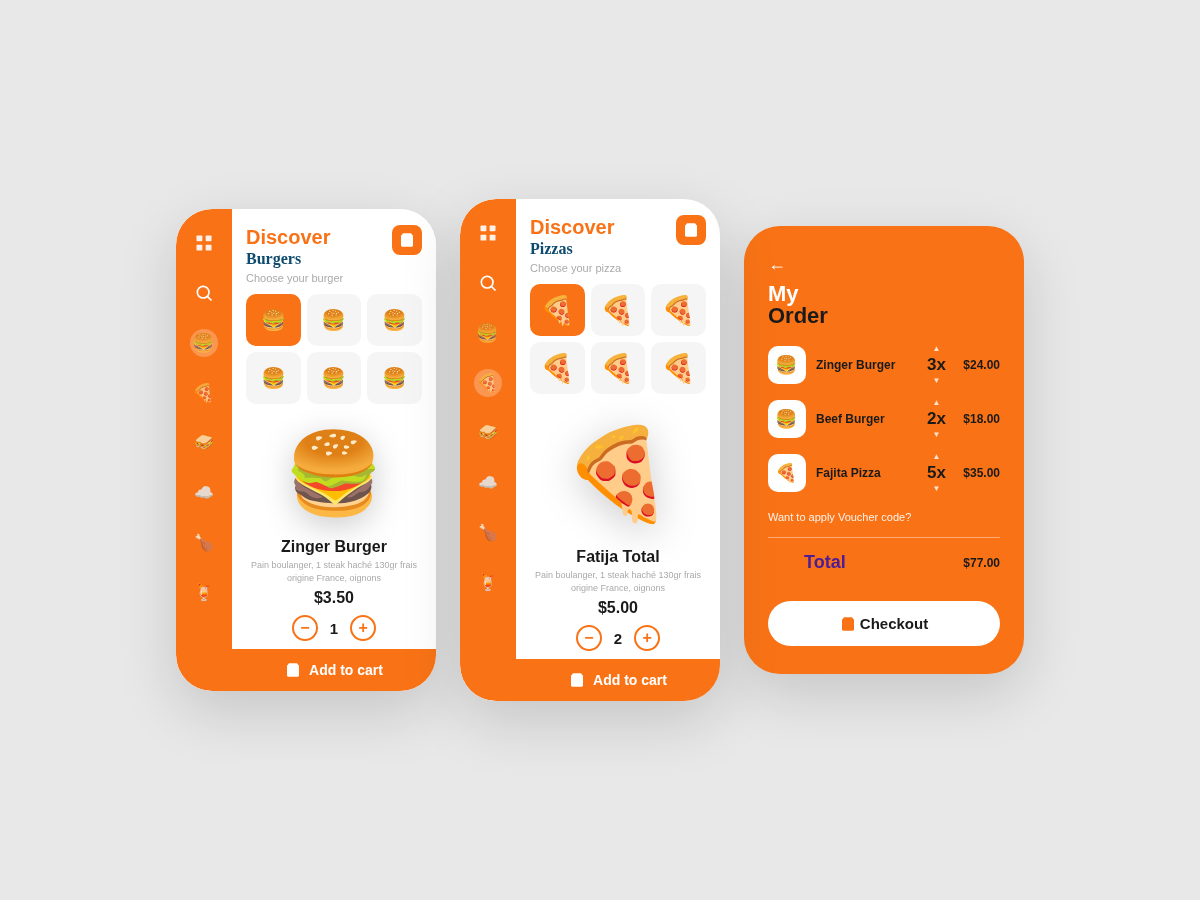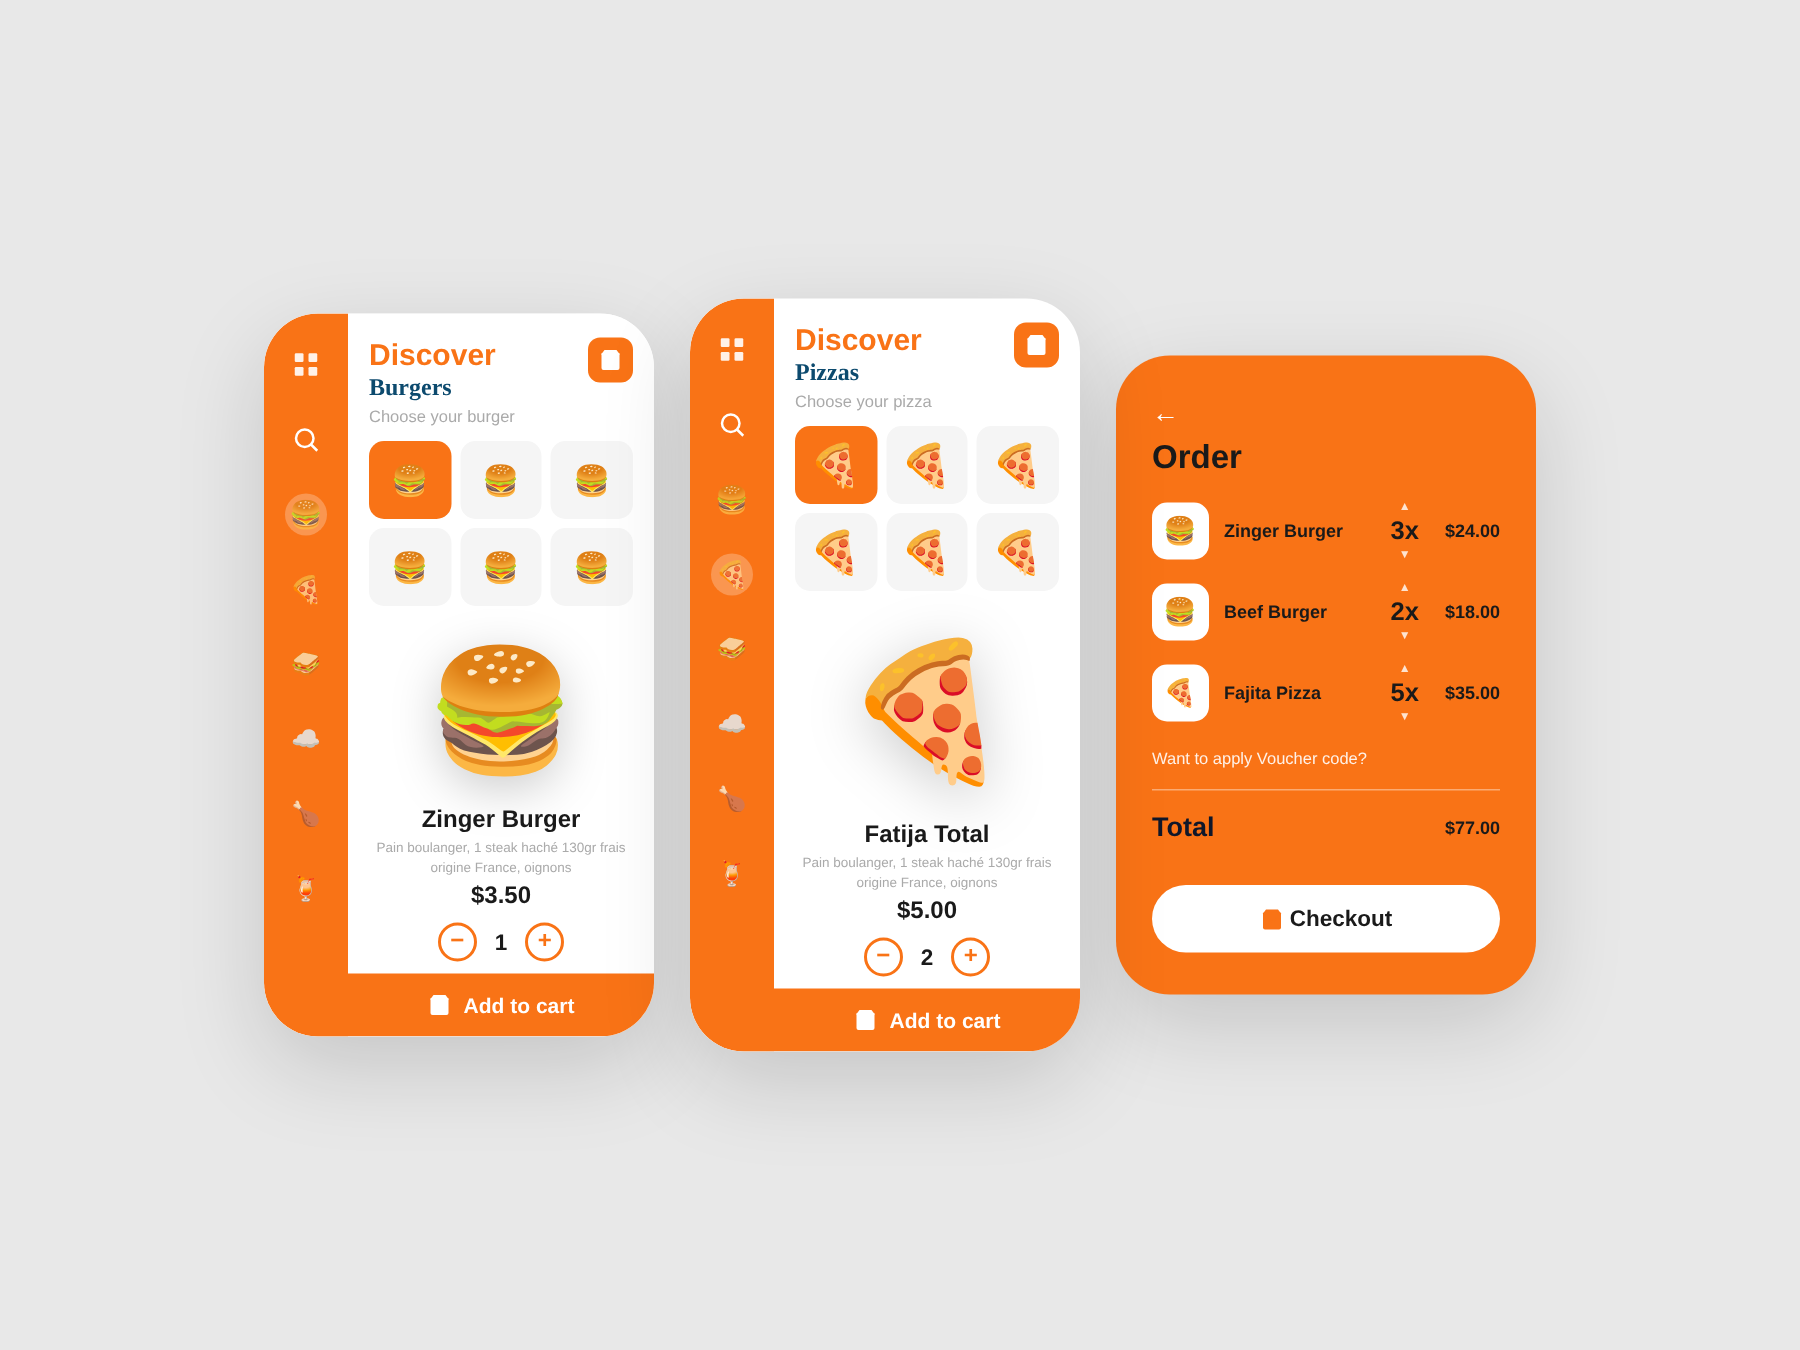--- a/index.html
+++ b/index.html
@@ -323,21 +323,22 @@
 
     .total-row {
       display: flex;
       justify-content: space-between;
       align-items: center;
       margin-top: 14px;
     }
     .total-label {
       font-size: 18px;
       font-weight: 800;
-      color: #0f172a;
+      color: #4c1d95;
+      margin-left: 36px;
     }
     .total-amount {
       font-size: 12px;
       font-weight: 800;
       color: #1a1a1a;
     }
 
     .checkout-btn {
       margin-top: auto;
       padding-top: 28px;
@@ -580,20 +581,21 @@
     </button>
   </div>
 </div>
 
 <div class="order-panel">
 
   <div class="order-back-row">
     <span class="back-arrow">←</span>
   </div>
   <div>
+    <div class="order-title-discover">My</div>
     <div class="order-title-bold">Order</div>
   </div>
 
   <div class="order-items">
 
     <div class="order-item">
       <div class="order-item-img">🍔</div>
       <div class="order-item-name">Zinger Burger</div>
       <div class="order-item-qty-col">
         <span class="qty-arrow">▲</span>

